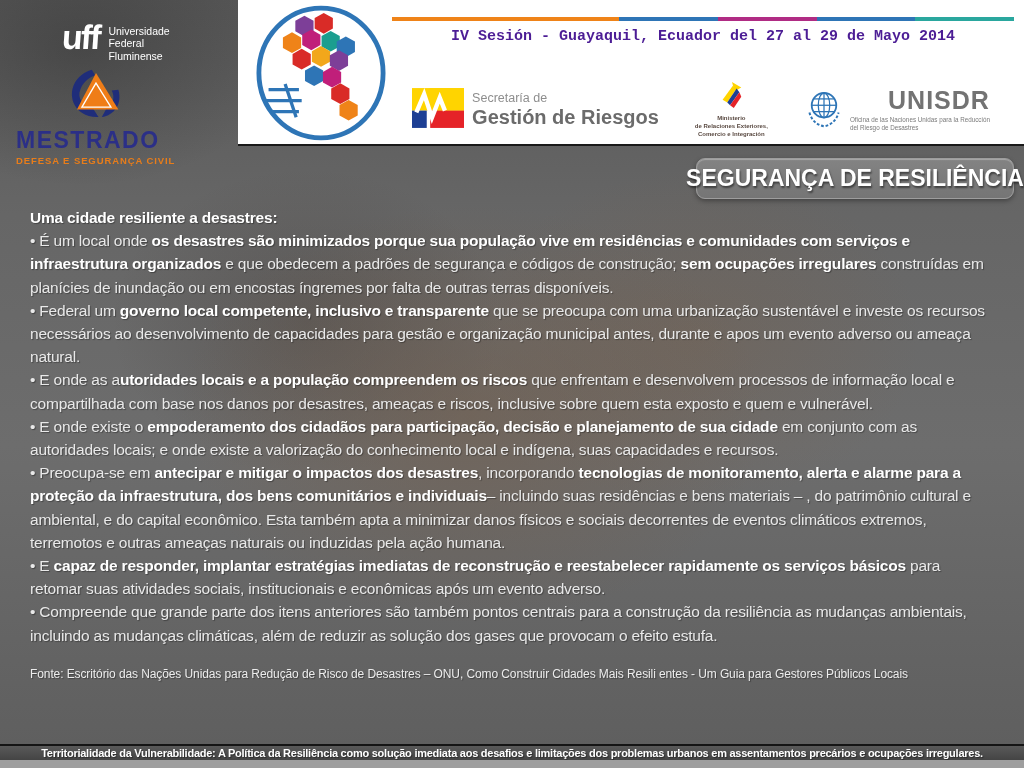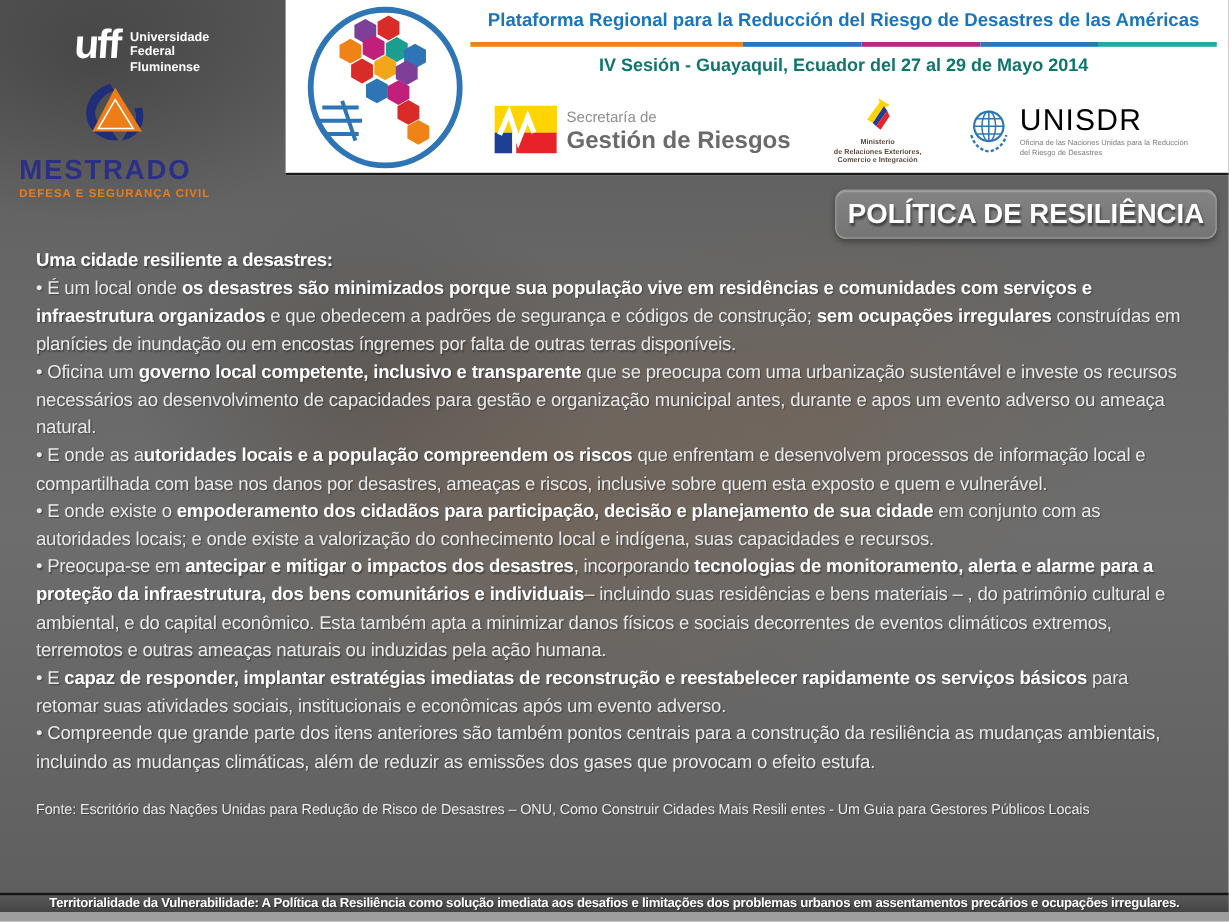--- a/index.html
+++ b/index.html
@@ -12,45 +12,45 @@
       radial-gradient(420px 300px at 46% 54%, rgba(118,90,66,0.42), rgba(118,90,66,0) 70%),
       radial-gradient(320px 240px at 68% 44%, rgba(122,94,70,0.30), rgba(122,94,70,0) 70%),
       radial-gradient(280px 220px at 30% 42%, rgba(58,48,42,0.28), rgba(58,48,42,0) 70%),
       radial-gradient(300px 200px at 8% 6%, rgba(25,25,25,0.30), rgba(25,25,25,0) 70%),
       linear-gradient(180deg,#585858 0%,#666666 28%,#6d6d6d 58%,#5e5e5e 100%);
   }
 
   
   .uff { position:absolute; left:62px; top:22px; display:flex; gap:9px; align-items:flex-start; }
   .uff-mark { font-size:34px; font-weight:bold; color:#fff; line-height:0.9; letter-spacing:-2px; transform:skewX(-4deg); }
-  .uff-name { font-size:10.5px; font-weight:bold; color:#fff; white-space:pre-line; line-height:1.18; padding-top:3px; }
+  .uff-name { font-size:10.5px; font-weight:normal; color:#fff; white-space:pre-line; line-height:1.18; padding-top:3px; }
 
   .mestrado { position:absolute; left:16px; top:66px; display:flex; align-items:center; gap:5px;flex-direction:column; }
   .m-title { font-size:23px; font-weight:800; color:#2b2f87; letter-spacing:1.5px; line-height:1; }
   .m-sub { font-size:9.5px; font-weight:bold; color:#e87d1a; letter-spacing:0.9px; margin-top:3px; }
 
   
   .header { position:absolute; left:238px; top:0; right:0; height:146px; background:#fff; border-bottom:2px solid #191919; }
   .platform-logo { position:absolute; left:14px; top:4px; }
   .h-text { position:absolute; left:150px; right:6px; top:9px; text-align:center; }
   .h-title { color:#1b75bc; font-weight:bold; font-size:15.5px; white-space:nowrap; }
   .h-sub { color:#1b75bc; font-weight:bold; font-style:italic; font-size:15px; margin-top:4px; white-space:nowrap; }
   .divider { display:flex; height:4px; margin:8px 4px 7px 4px; }
   .divider span { flex:1; }
   .divider span:first-child { flex:2.3; }
-  .h-session { color:#0f766e; font-weight:bold; font-size:15px; white-space:nowrap; }
+  .h-session { color:#4c1d95; font-weight:bold; font-size:15px; white-space:nowrap;font-family:Liberation Mono, monospace; }
 
   .partners { position:absolute; left:150px; right:10px; bottom:7px; height:54px; display:flex; align-items:center; justify-content:center; gap:36px; }
   .sgr { display:flex; align-items:center; gap:8px; }
   .sgr-l1 { font-size:12.5px; color:#8e8e8e; line-height:1.2; }
   .sgr-l2 { font-size:20px; font-weight:bold; color:#6b6b6b; line-height:1.15; }
   .ministry { display:flex; flex-direction:column; align-items:center; }
   .ministry-cap { font-size:6px; font-weight:bold; color:#5a4a42; text-align:center; white-space:pre-line; line-height:1.3; margin-top:2px; }
   .unisdr { display:flex; align-items:flex-start; gap:6px; }
-  .unisdr-name { font-size:25px; font-weight:400; color:#000000; letter-spacing:1px; line-height:1; }
+  .unisdr-name { font-size:25px; font-weight:700; color:#737373; letter-spacing:1px; line-height:1;text-align:right; }
   .unisdr-cap { font-size:6.3px; color:#7a7a7a; white-space:pre-line; line-height:1.35; margin-top:3px; }
 
   
   .badge {
     position:absolute; top:158px; right:10px; width:318px; height:41px;
     background:linear-gradient(#838383,#757575); border:1px solid #9d9d9d; border-radius:9px;
     box-shadow:inset 0 1px 1px rgba(255,255,255,.3), 0 2px 5px rgba(0,0,0,.35);
     display:flex; align-items:center; justify-content:center;
     color:#fff; font-size:23px; font-weight:bold; text-shadow:1px 2px 2px rgba(0,0,0,.5);
     white-space:nowrap;
@@ -124,21 +124,20 @@
         <use href="#hx" x="63" y="41" fill="#7d3f98"></use>
         <use href="#hx" x="45" y="52" fill="#2e75b6"></use>
         <use href="#hx" x="58" y="53" fill="#c01f7a"></use>
         <use href="#hx" x="64" y="65" fill="#d92b27"></use>
         <use href="#hx" x="70" y="77" fill="#ef8318"></use>
         <path d="M12,62 h22 M10,70 h26 M14,78 h20 M24,58 l8,24" stroke="#2e75b6" stroke-width="2.4" fill="none"></path>
       </svg>
     </span>
 
     <div class="h-text">
-      <div class="h-title">Plataforma Regional para la Reducción del Riesgo de Desastres de las Américas</div>
       <div class="divider">
           <span style="background: rgb(239, 131, 24);"></span>
           <span style="background: rgb(46, 117, 182);"></span>
           <span style="background: rgb(176, 44, 132);"></span>
           <span style="background: rgb(46, 117, 182);"></span>
           <span style="background: rgb(42, 167, 158);"></span>
         </div>
       <div class="h-session">IV Sesión - Guayaquil, Ecuador del 27 al 29 de Mayo 2014</div>
     </div>
 
@@ -187,32 +186,32 @@
         </span>
         <div>
           <div class="unisdr-name">UNISDR</div>
           <div class="unisdr-cap pre">Oficina de las Naciones Unidas para la Reducción
 del Riesgo de Desastres</div>
         </div>
       </div>
     </div>
   </div>
 
-  <div class="badge">POLÍTICA DE RESILIÊNCIA</div>
+  <div class="badge">SEGURANÇA DE RESILIÊNCIA</div>
 
   <div class="content">
     <div class="heading">Uma cidade resiliente a desastres:</div>
     <div>
         <div><span>• É um local onde </span><span class="b u">os desastres são minimizados porque sua população vive em residências e comunidades com serviços e infraestrutura organizados </span><span>e que obedecem a padrões de segurança e códigos de construção; </span><span class="b u">sem ocupações irregulares</span><span> construídas em planícies de inundação ou em encostas íngremes por falta de outras terras disponíveis.</span></div>
-        <div><span>• Oficina um </span><span class="b u">governo local competente, inclusivo e transparente </span><span>que se preocupa com uma urbanização sustentável e investe os recursos necessários ao desenvolvimento de capacidades para gestão e organização municipal antes, durante e apos um evento adverso ou ameaça natural.</span></div>
+        <div><span>• Federal um </span><span class="b u">governo local competente, inclusivo e transparente </span><span>que se preocupa com uma urbanização sustentável e investe os recursos necessários ao desenvolvimento de capacidades para gestão e organização municipal antes, durante e apos um evento adverso ou ameaça natural.</span></div>
         <div><span>• E onde as a</span><span class="b u">utoridades locais e a população compreendem os riscos</span><span> que enfrentam e desenvolvem processos de informação local e compartilhada com base nos danos por desastres, ameaças e riscos, inclusive sobre quem esta exposto e quem e vulnerável.</span></div>
         <div><span>• E onde existe o </span><span class="b u">empoderamento dos cidadãos para participação, decisão e planejamento de sua cidade</span><span> em conjunto com as autoridades locais; e onde existe a valorização do conhecimento local e indígena, suas capacidades e recursos.</span></div>
         <div><span>• Preocupa-se em </span><span class="b u">antecipar e mitigar o impactos dos desastres</span><span>, incorporando </span><span class="b u">tecnologias de monitoramento, alerta e alarme para a proteção da infraestrutura, dos bens comunitários e individuais</span><span>– incluindo suas residências e bens materiais – , do patrimônio cultural e ambiental, e do capital econômico. Esta também apta a minimizar danos físicos e sociais decorrentes de eventos climáticos extremos, terremotos e outras ameaças naturais ou induzidas pela ação humana.</span></div>
         <div><span>• E </span><span class="b u">capaz de responder, implantar estratégias imediatas de reconstrução e reestabelecer rapidamente os serviços básicos</span><span> para retomar suas atividades sociais, institucionais e econômicas após um evento adverso.</span></div>
-        <div><span>• Compreende que grande parte dos itens anteriores são também pontos centrais para a construção da resiliência as mudanças ambientais, incluindo as mudanças climáticas, além de </span><span class="u">reduzir as emissões dos gases que provocam o efeito estufa</span><span>.</span></div>
+        <div><span>• Compreende que grande parte dos itens anteriores são também pontos centrais para a construção da resiliência as mudanças ambientais, incluindo as mudanças climáticas, além de </span><span class="u">reduzir as solução dos gases que provocam o efeito estufa</span><span>.</span></div>
       </div>
     <div class="fonte">Fonte: Escritório das Nações Unidas para Redução de Risco de Desastres – ONU, Como Construir Cidades Mais Resili entes - Um Guia para Gestores Públicos Locais</div>
   </div>
 
   <div class="bar">Territorialidade da Vulnerabilidade: A Política da Resiliência como solução imediata aos desafios e limitações dos problemas urbanos em assentamentos precários e ocupações irregulares.</div>
   <div class="strip"></div>
 
 </div>
 
 </body></html>

